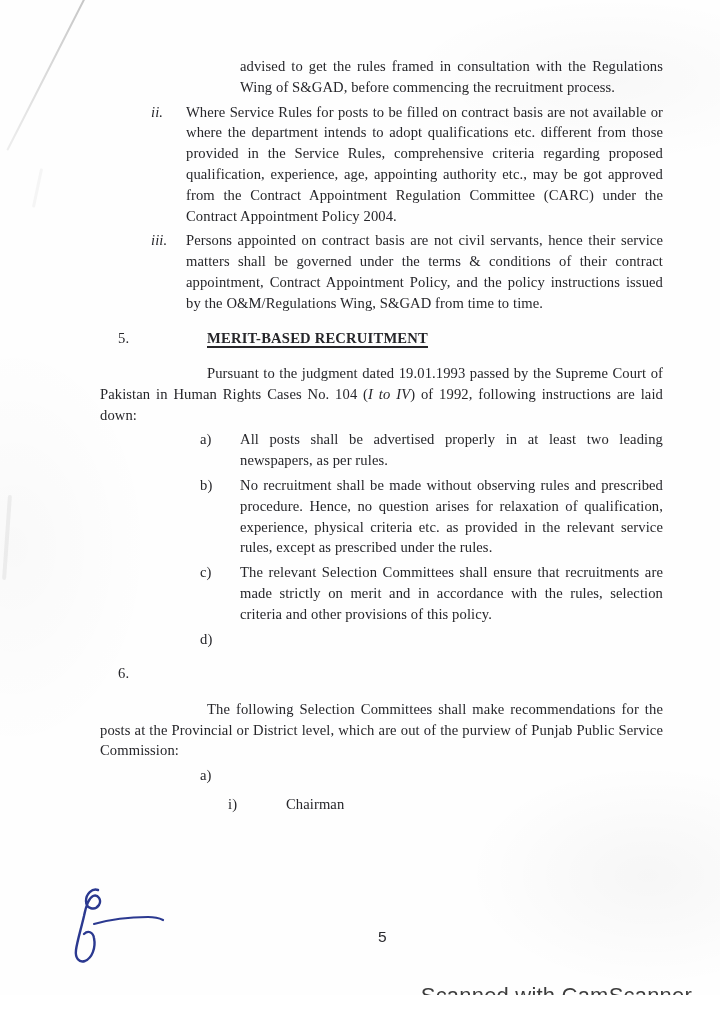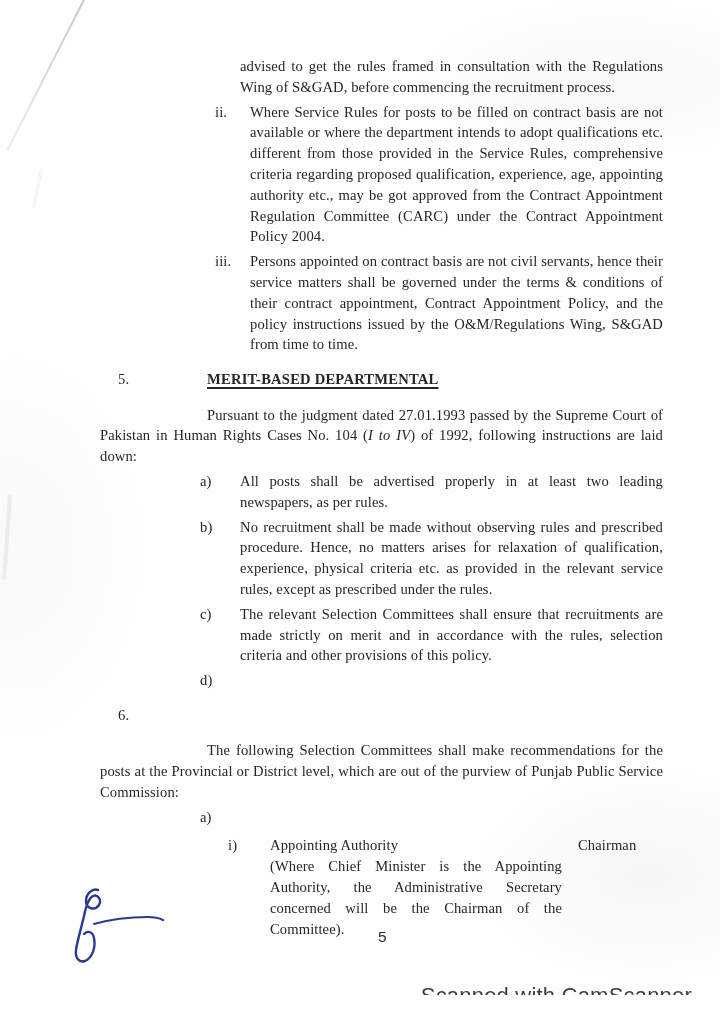--- a/index.html
+++ b/index.html
@@ -37,21 +37,21 @@
 
   .content {
     position:absolute; left:100px; top:56px; width:563px;
     font-size:14.6px; line-height:20.8px;
     letter-spacing:0.1px;
   }
 
   .cont-para { margin:0 0 4px 140px; text-align:justify; }
 
   .roman-item { display:flex; margin-bottom:4px; }
-  .roman-item .marker { flex:none; margin-left:115px; width:35px; }
+  .roman-item .marker { flex:none; margin-left:51px; width:35px;font-style:italic; }
   .roman-item .body { flex:1; text-align:justify; }
 
   .sec-row { display:flex; margin:14px 0 10px 0; }
   .sec-num { flex:none; margin-left:18px; width:89px; }
   .sec-title {
     font-weight:bold;
     text-decoration:underline;
     text-decoration-thickness:1.5px;
     text-underline-offset:3px;
     letter-spacing:0.2px;
@@ -107,33 +107,33 @@
       <span class="body">Where Service Rules for posts to be filled on contract basis are not available or where the department intends to adopt qualifications etc. different from those provided in the Service Rules, comprehensive criteria regarding proposed qualification, experience, age, appointing authority etc., may be got approved from the Contract Appointment Regulation Committee (CARC) under the Contract Appointment Policy 2004.</span>
     </div>
 
     <div class="roman-item">
       <span class="marker">iii.</span>
       <span class="body">Persons appointed on contract basis are not civil servants, hence their service matters shall be governed under the terms &amp; conditions of their contract appointment, Contract Appointment Policy, and the policy instructions issued by the O&amp;M/Regulations Wing, S&amp;GAD from time to time.</span>
     </div>
 
     <div class="sec-row">
       <span class="sec-num">5.</span>
-      <span class="sec-title">MERIT-BASED DEPARTMENTAL</span>
+      <span class="sec-title">MERIT-BASED RECRUITMENT</span>
     </div>
 
-    <p class="intro-para"><span>Pursuant to the judgment dated 27.01.1993 passed by the Supreme Court of Pakistan in Human Rights Cases No. 104 (</span><span class="italic">I to IV</span><span>) of 1992, following instructions are laid down:</span></p>
+    <p class="intro-para"><span>Pursuant to the judgment dated 19.01.1993 passed by the Supreme Court of Pakistan in Human Rights Cases No. 104 (</span><span class="italic">I to IV</span><span>) of 1992, following instructions are laid down:</span></p>
 
     <div class="alpha-item">
       <span class="marker">a)</span>
       <span class="body">All posts shall be advertised properly in at least two leading newspapers, as per rules.</span>
     </div>
 
     <div class="alpha-item">
       <span class="marker">b)</span>
-      <span class="body">No recruitment shall be made without observing rules and prescribed procedure. Hence, no matters arises for relaxation of qualification, experience, physical criteria etc. as provided in the relevant service rules, except as prescribed under the rules.</span>
+      <span class="body">No recruitment shall be made without observing rules and prescribed procedure. Hence, no question arises for relaxation of qualification, experience, physical criteria etc. as provided in the relevant service rules, except as prescribed under the rules.</span>
     </div>
 
     <div class="alpha-item">
       <span class="marker">c)</span>
       <span class="body">The relevant Selection Committees shall ensure that recruitments are made strictly on merit and in accordance with the rules, selection criteria and other provisions of this policy.</span>
     </div>
 
     <div class="alpha-item">
       <span class="marker">d)</span>
     </div>
@@ -145,24 +145,20 @@
     <p class="intro-para">The following Selection Committees shall make recommendations for the posts at the Provincial or District level, which are out of the purview of Punjab Public Service Commission:</p>
 
     <div class="alpha-item">
       <span class="marker">a)</span>
       <span class="body">
       </span>
     </div>
 
     <div class="member-row">
       <span class="marker">i)</span>
-      <span class="member-mid">
-        <span style="display:block;">Appointing Authority</span>
-        <span class="member-note" style="display:block;">(Where Chief Minister is the Appointing Authority, the Administrative Secretary concerned will be the Chairman of the Committee).</span>
-      </span>
       <span class="member-pos">Chairman</span>
     </div>
 
   </div>
 
   <div class="page-number">5</div>
 
   <div class="signature-wrap">
     <svg width="110" height="86" viewBox="0 0 110 86" fill="none">
       <path d="M34 6 C28 4 22 10 22 17 C22 25 31 27 35 21 C38 16 34 10 29 12

